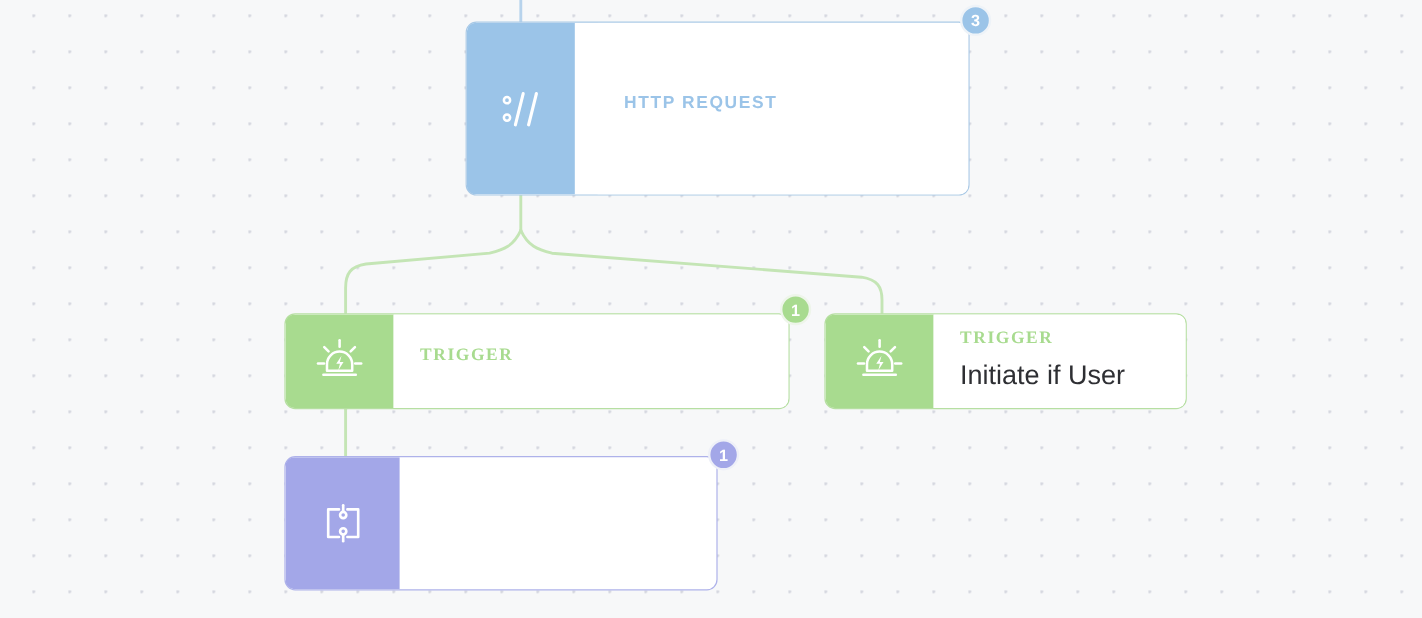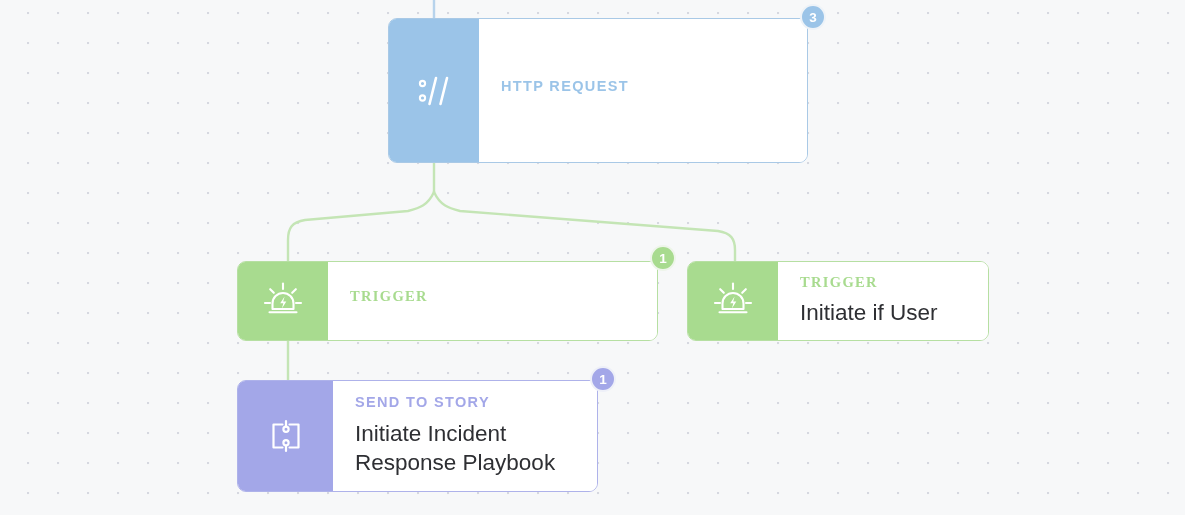--- a/index.html
+++ b/index.html
@@ -99,21 +99,21 @@
   }
 
   
   #node-http {
     left: 388px;
     top: 18px;
     width: 420px;
     height: 145px;
     border: 1.6px solid #a9c9e6;
   }
-  #node-http .node-inner { border-radius: 7.5px; }
+  #node-http .node-inner { border-radius: 7.5px; gap: 19px; }
   #node-http .icon-pane {
     width: 90px;
     background: #9bc4e8;
   }
   #node-http .body-pane { padding: 0 18px 0 22px; }
   #node-http .kicker { color: #9bc4e8; }
   #node-http .badge {
     background: #9bc4e8;
     right: -19px;
     top: -15px;
@@ -258,22 +258,17 @@
           <svg class="icon-svg" width="46" height="46" viewBox="0 0 46 46">
             <path d="M19.5,11.5 L10.5,11.5 L10.5,34.5 L19.5,34.5" fill="none" stroke="#ffffff" stroke-width="2.2" stroke-linecap="round" stroke-linejoin="round"></path>
             <path d="M26.5,11.5 L35.5,11.5 L35.5,34.5 L26.5,34.5" fill="none" stroke="#ffffff" stroke-width="2.2" stroke-linecap="round" stroke-linejoin="round"></path>
             <line x1="23" y1="8" x2="23" y2="13" stroke="#ffffff" stroke-width="2.2" stroke-linecap="round"></line>
             <line x1="23" y1="33" x2="23" y2="38" stroke="#ffffff" stroke-width="2.2" stroke-linecap="round"></line>
             <circle cx="23" cy="16.2" r="2.6" fill="none" stroke="#ffffff" stroke-width="2.2"></circle>
             <circle cx="23" cy="29.8" r="2.6" fill="none" stroke="#ffffff" stroke-width="2.2"></circle>
           </svg>
         </span>
       </div>
-      <div class="body-pane">
-        <div class="kicker">SEND TO STORY</div>
-        <div class="title">Initiate Incident
-Response Playbook</div>
-      </div>
     </div>
     <div class="badge">1</div>
   </div>
 
 </div>
 
 </body></html>

